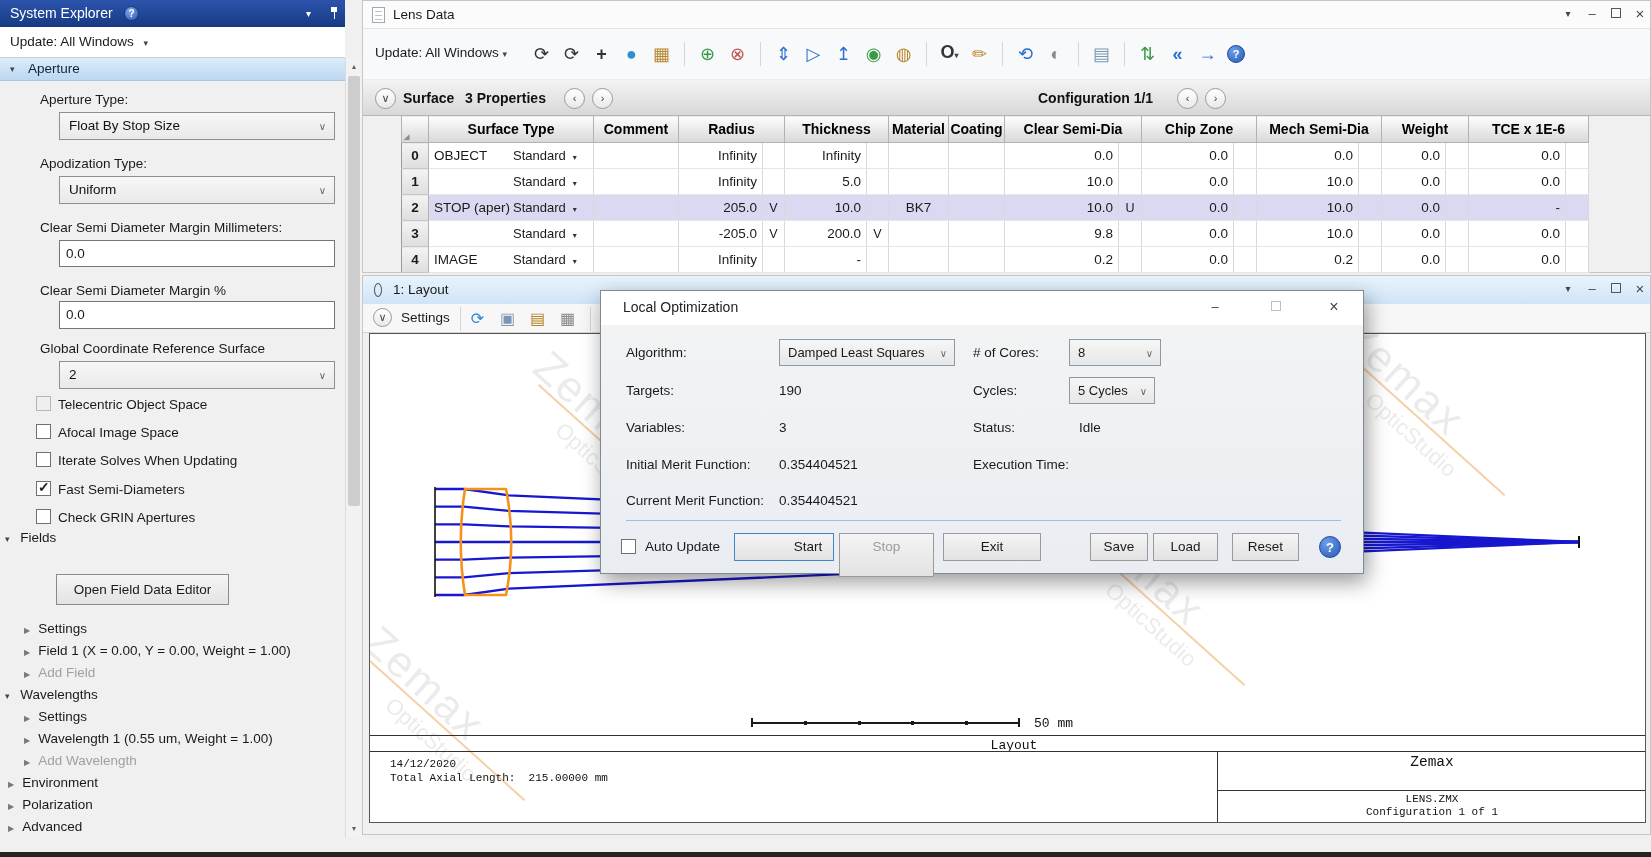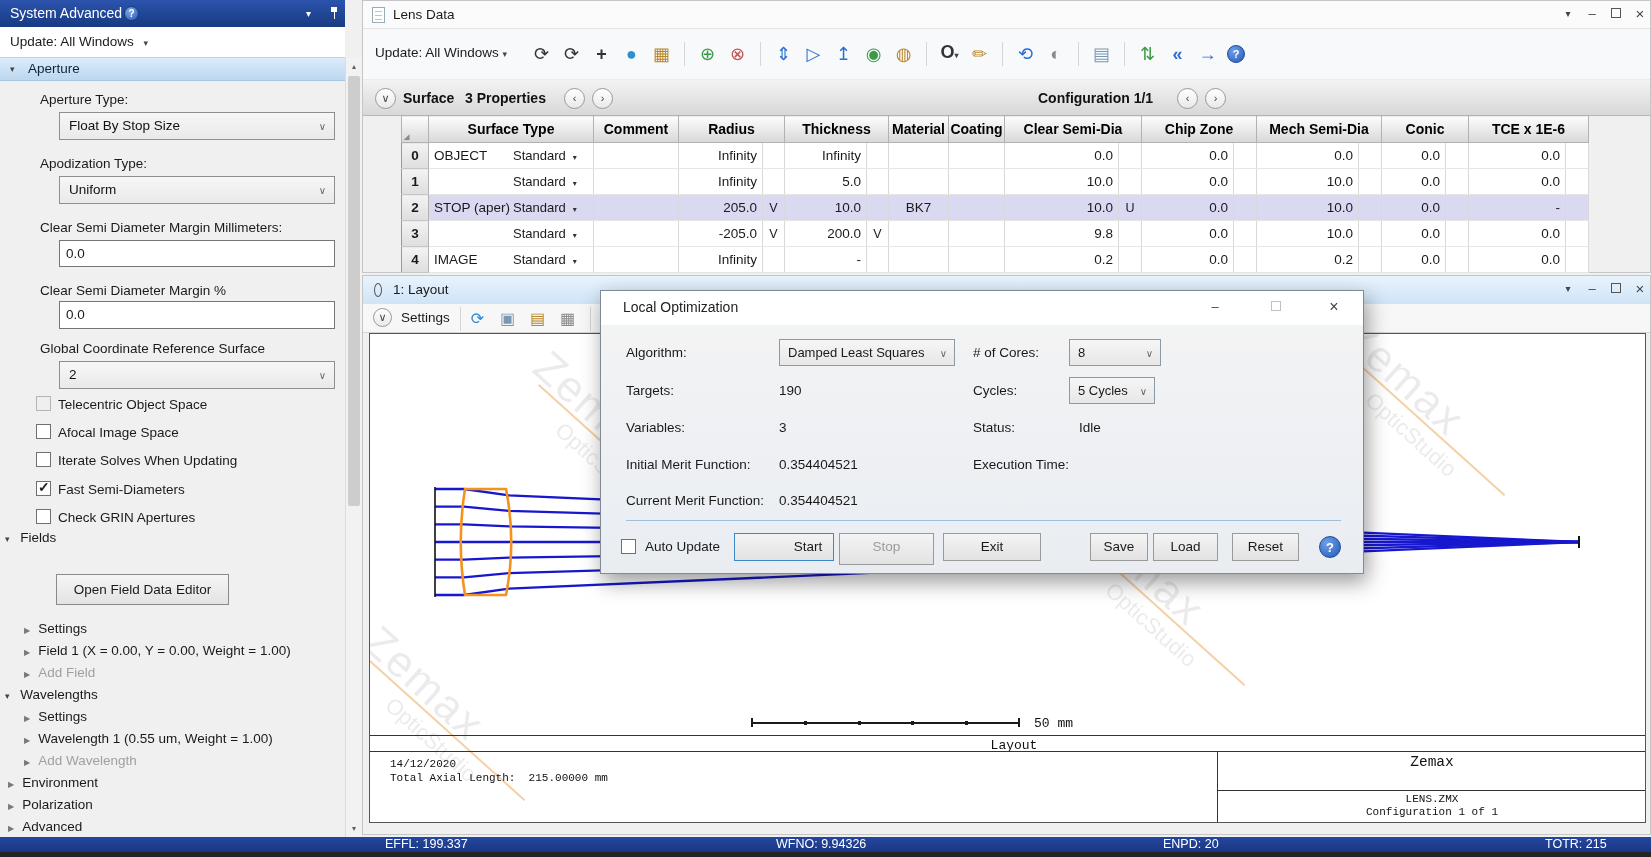--- a/index.html
+++ b/index.html
@@ -98,21 +98,21 @@
   .pin { position:absolute; width:12px; height:14px; }
   .pin .head { position:absolute; left:3px; top:1px; width:6px; height:5px; background:#fff; }
   .pin .needle { position:absolute; left:5.5px; top:6px; width:1.5px; height:7px; background:#fff; }
 </style>
 </head>
 <body>
 
 <div class="root">
 
   <div class="abs se-title">
-    <span class="t">System Advanced</span>
+    <span class="t">System Explorer</span>
     <span class="helpdot abs" style="left:124px; top:6px;">?</span>
     <span class="abs" style="left:306px; top:0; font-size:10px; color:#fff;">▾</span>
     <span class="pin" style="left:328px; top:6px;">
         <span class="head"></span>
         <span class="needle"></span>
       </span>
   </div>
   <div class="abs se-update">
     <span style="margin-left:10px;">Update: All Windows</span>
     <span class="tri" style="margin-left:6px;">▾</span>
@@ -279,21 +279,21 @@
             </th>
         <th>Surface Type</th>
         <th>Comment</th>
         <th colspan="2">Radius</th>
         <th colspan="2">Thickness</th>
         <th>Material</th>
         <th>Coating</th>
         <th colspan="2">Clear Semi-Dia</th>
         <th colspan="2">Chip Zone</th>
         <th colspan="2">Mech Semi-Dia</th>
-        <th colspan="2">Conic</th>
+        <th colspan="2">Weight</th>
         <th colspan="2">TCE x 1E-6</th>
       </tr>
       <tr>
         <td class="c-num">0</td>
         <td class="c-type">
               <span class="tag">OBJECT</span>
               <span class="stype"><span>Standard</span><span class="dd">▾</span></span>
             </td>
         <td></td>
         <td class="c-val">Infinity</td>
@@ -536,29 +536,23 @@
     <span class="dlg-val" style="left:478px; top:165px;"></span>
 
     <span class="dlg-lbl" style="left:25px; top:201px;">Current Merit Function:</span>
     <span class="dlg-val" style="left:178px; top:201px;">0.354404521</span>
 
     <div class="abs" style="left:25px; top:229px; width:715px; height:1px; background:#9fc0dd;"></div>
 
     <span class="cb" style="left:20px; top:248px;"></span>
     <span class="dlg-lbl" style="left:44px; top:247px;">Auto Update</span>
     <div class="btn default" style="left:133px; top:242px; width:100px; height:28px;"><span>Start</span></div>
-    <div class="btn disabled" style="left:238px; top:242px; width:95px; height:32px;"><span>Stop</span></div>
+    <div class="btn disabled" style="left:238px; top:242px; width:95px; height:44px;"><span>Stop</span></div>
     <div class="btn" style="left:342px; top:242px; width:98px; height:28px;"><span>Exit</span></div>
     <div class="btn" style="left:489px; top:242px; width:58px; height:28px;"><span>Save</span></div>
     <div class="btn" style="left:552px; top:242px; width:65px; height:28px;"><span>Load</span></div>
     <div class="btn" style="left:631px; top:242px; width:67px; height:28px;"><span>Reset</span></div>
     <span class="ichelp abs" style="left:718px; top:245px; width:22px; height:22px; line-height:21px; font-size:13px;">?</span>
   </div>
 
-  <div class="abs statusbar">
-    <span style="left:385px;">EFFL: 199.337</span>
-    <span style="left:776px;">WFNO: 9.94326</span>
-    <span style="left:1163px;">ENPD: 20</span>
-    <span style="left:1545px;">TOTR: 215</span>
-  </div>
   <div class="abs taskstrip"></div>
 
 </div>
 
 </body></html>

